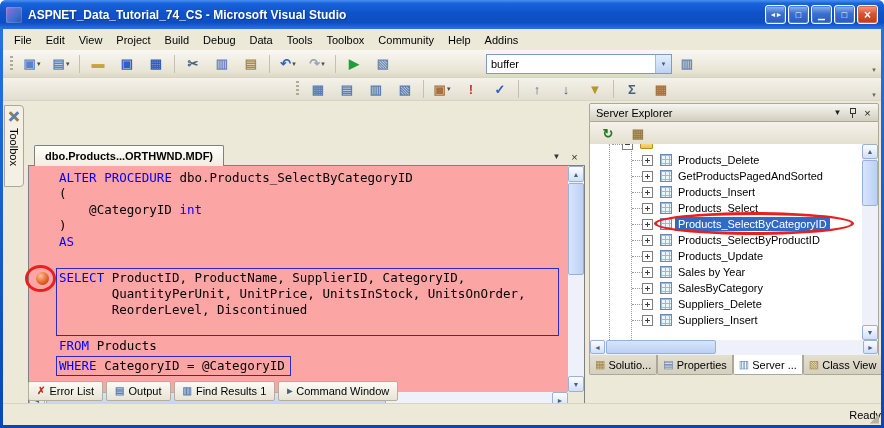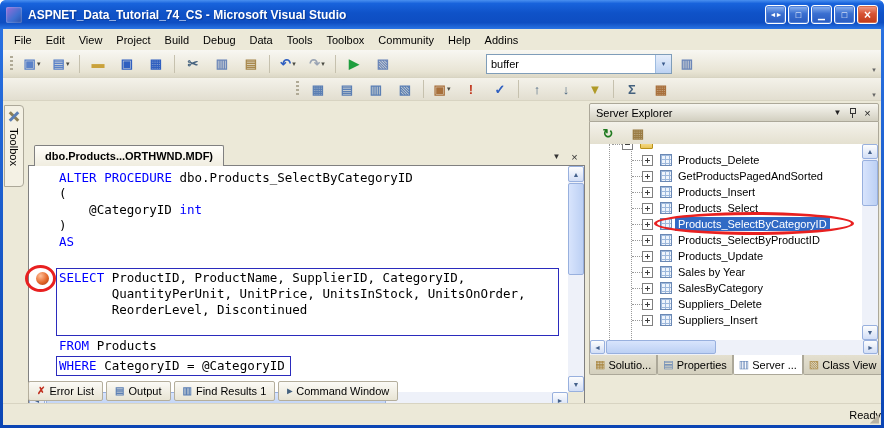--- a/index.html
+++ b/index.html
@@ -53,21 +53,21 @@
   .tbx-icon::after{content:"";position:absolute;left:0;top:4px;width:12px;height:3px;background:#5b7fb4;transform:rotate(-45deg);}
   .tbx-label{writing-mode:vertical-rl;font-size:11px;color:#000;}
   
   .editor{position:absolute;left:25px;top:72px;width:557px;height:264px;margin-top:44px;}
   .edit-tab{position:absolute;left:6px;top:0;height:21px;padding:0 10px;display:flex;align-items:center;
     font-weight:bold;background:linear-gradient(180deg,#fffefa,#f0ede0);border:1px solid #808080;border-bottom:none;
     border-radius:2px 2px 0 0;z-index:2;box-sizing:border-box;}
   .edit-strip-btns{position:absolute;right:3px;top:4px;display:flex;gap:3px;z-index:2;}
   .strip-btn{width:15px;height:15px;display:flex;align-items:center;justify-content:center;font-size:8px;color:#333;}
   .strip-btn.close-doc{font-size:11px;}
-  .edit-body{position:absolute;left:0;top:20px;right:0;bottom:0;background:#ffffff;border:1px solid #808080;}
+  .edit-body{position:absolute;left:0;top:20px;right:0;bottom:0;background:#fca5a5;border:1px solid #808080;}
   .code{position:absolute;left:0;top:0;right:16px;bottom:16px;overflow:hidden;padding:4px 0 0 30px;
     font:12.5px/16px "DejaVu Sans Mono",monospace;white-space:pre;}
   .code-line{height:16px;}
   .seg-kw{color:#0000ff;}
   .seg-pl{color:#000;}
   .stmt-box{border:1px solid #2b2bbd;width:503px;margin:2px 0 2px -3px;padding:1px 0 1px 2px;box-sizing:border-box;}
   .stmt-box.inline{display:inline-block;width:auto;padding:1px 5px 1px 2px;}
   .bp-ball{position:absolute;left:7px;top:106px;width:13px;height:13px;border-radius:50%;z-index:3;
     background:radial-gradient(circle at 35% 30%,#ffc09a,#e4672a 55%,#a03508);}
   .annot{border:3px solid #e82020;border-radius:50%;position:absolute;pointer-events:none;box-sizing:border-box;}

